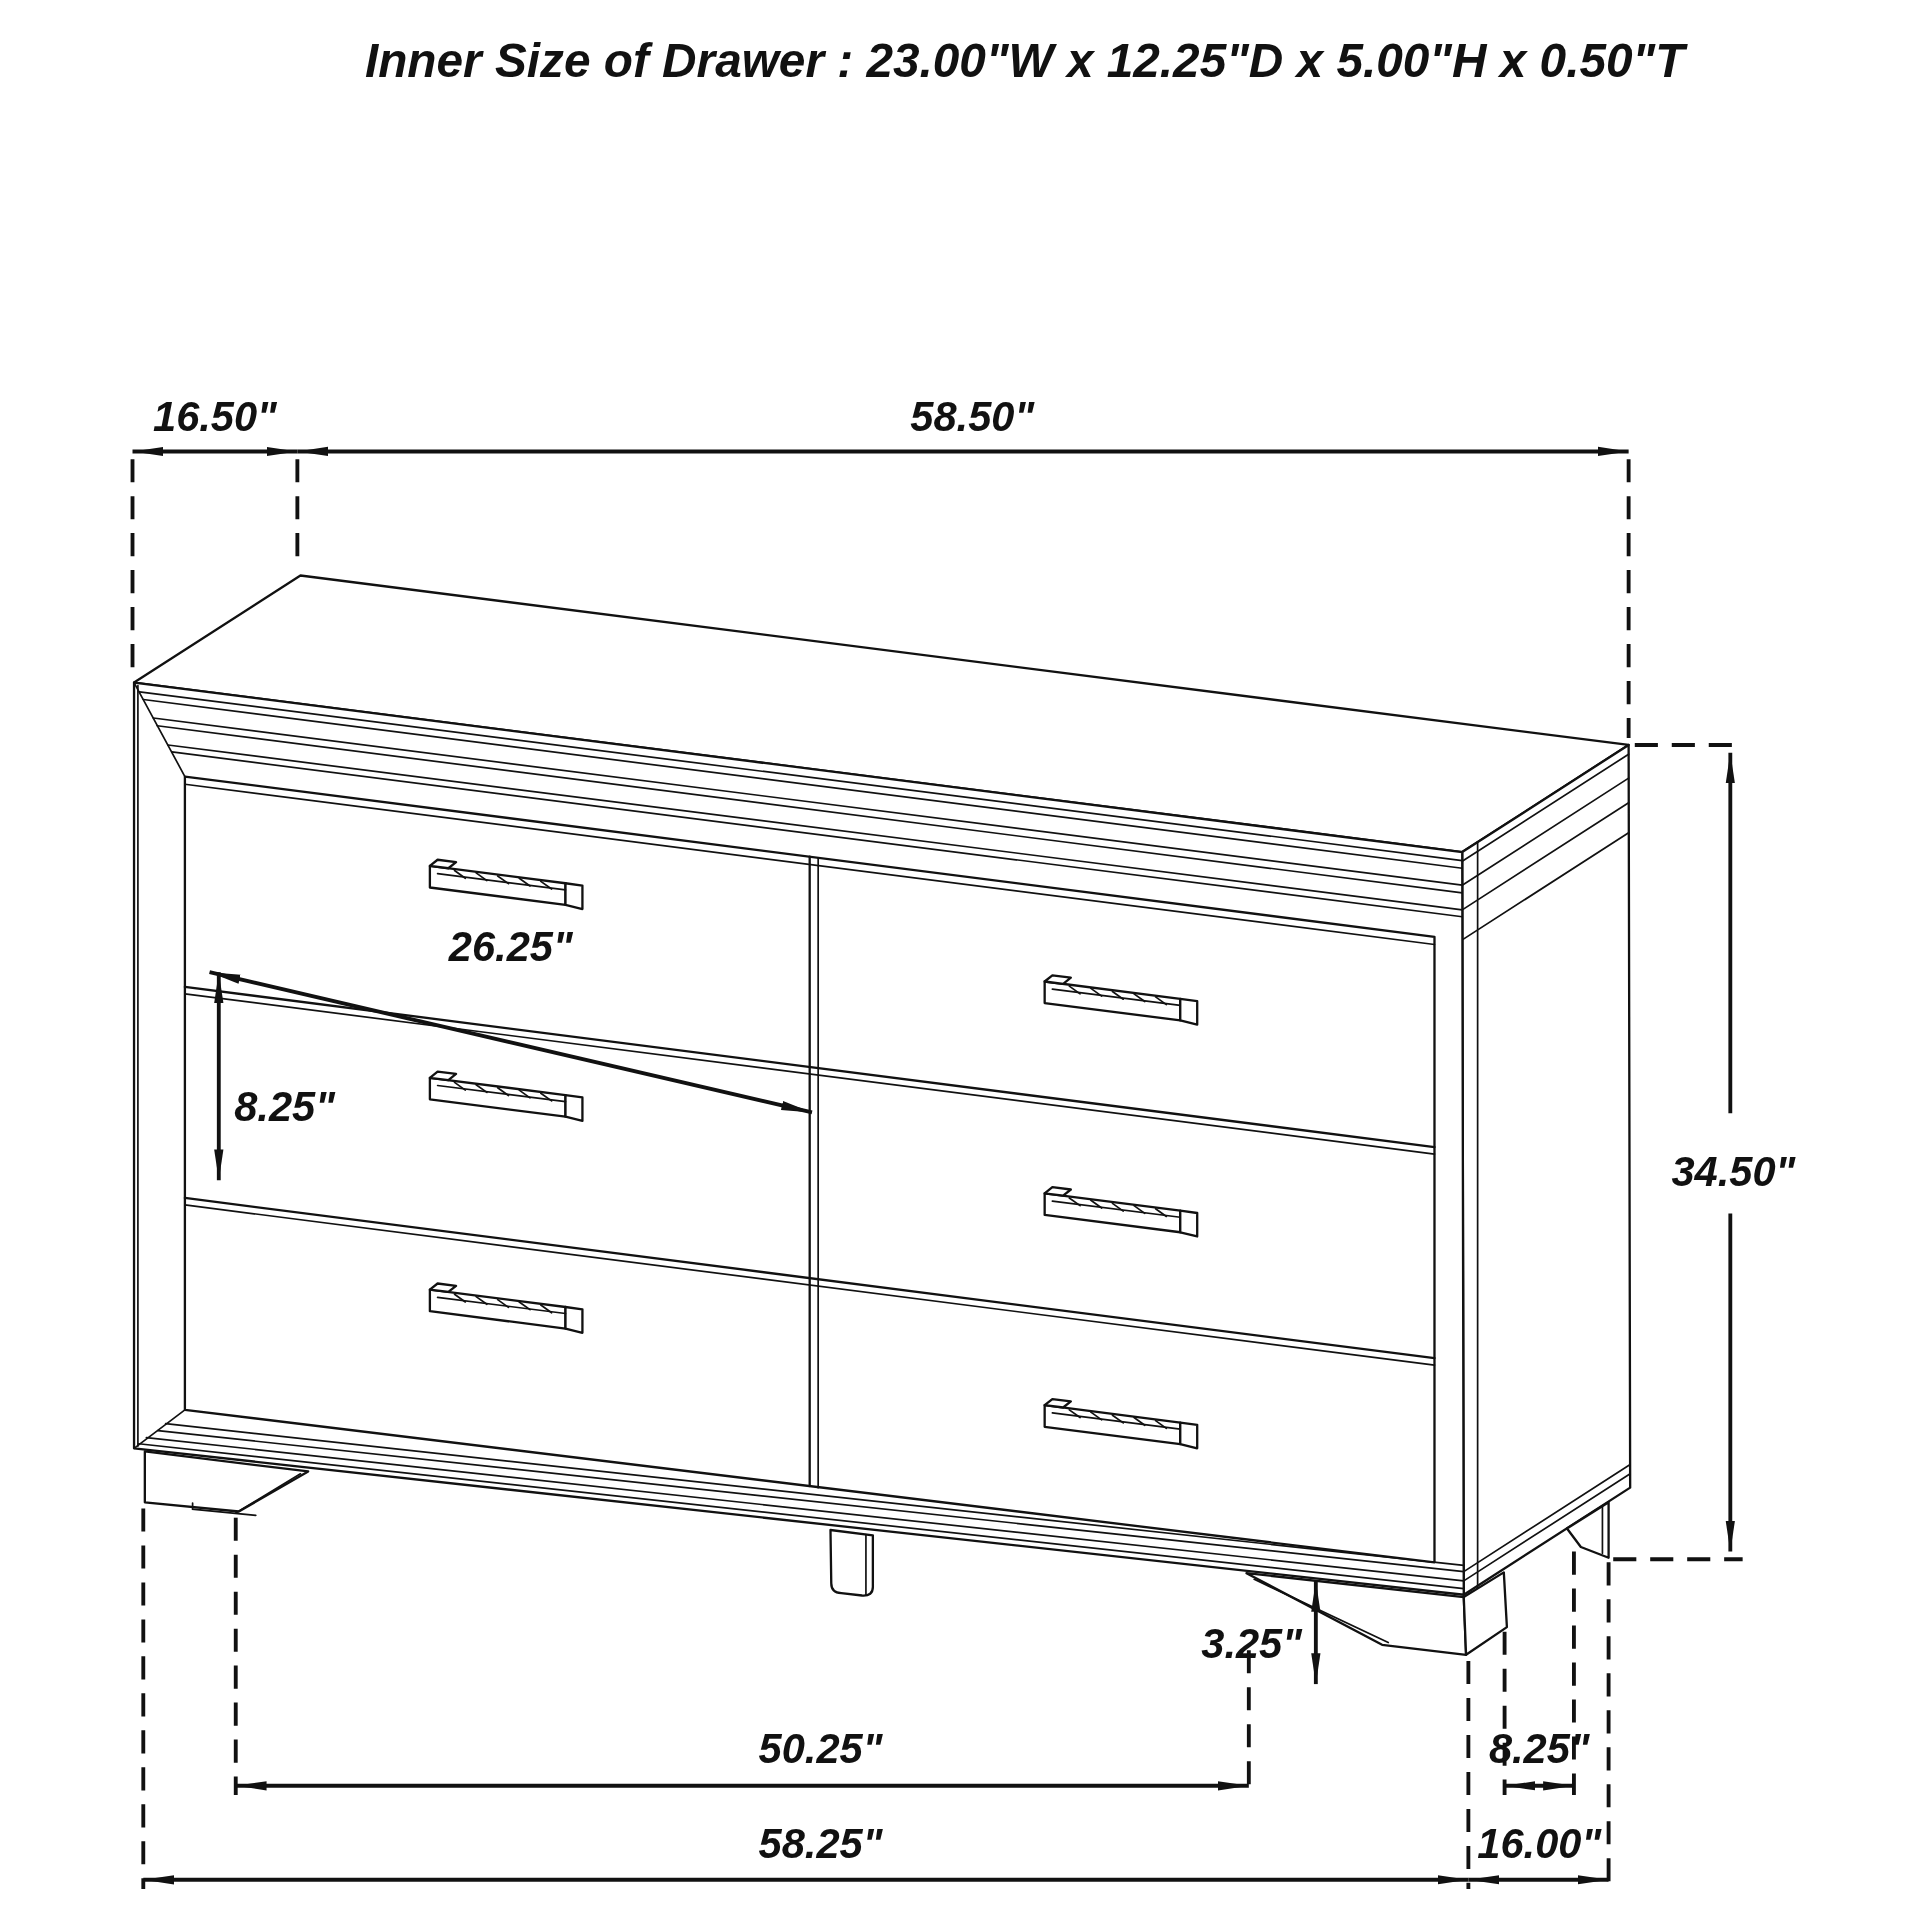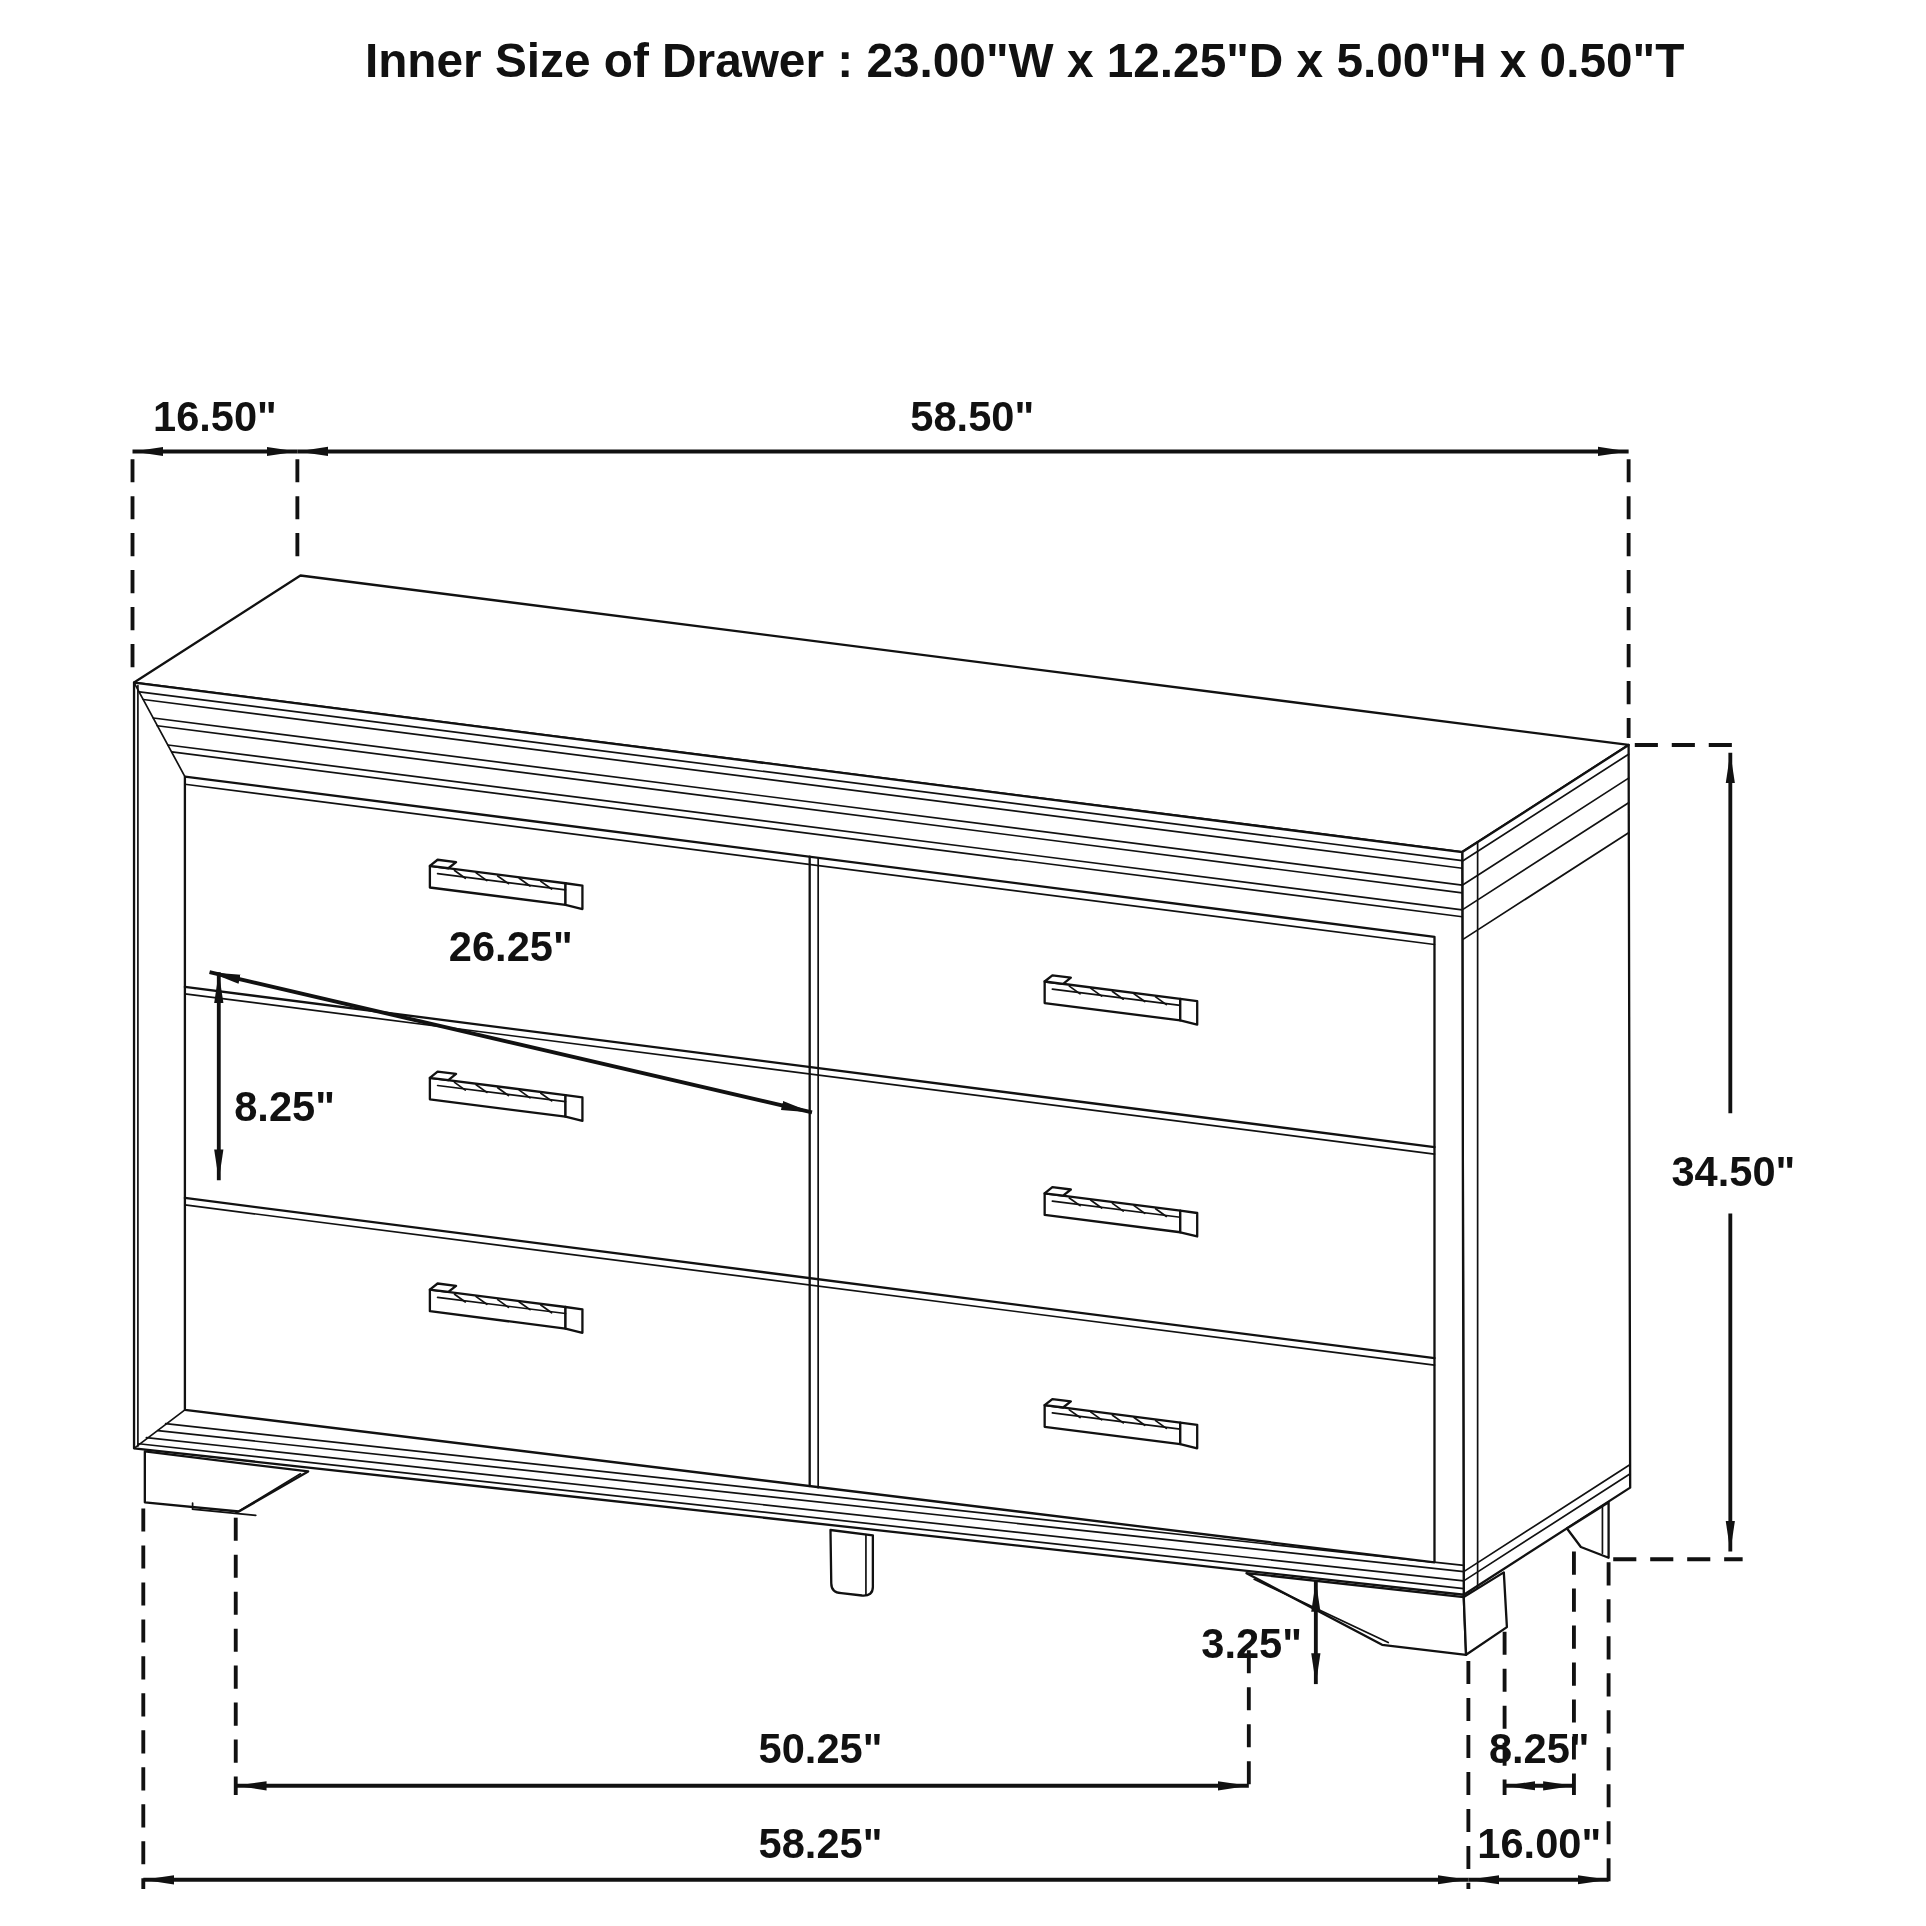--- a/index.html
+++ b/index.html
@@ -5,20 +5,21 @@
   html, body {
     margin: 0;
     padding: 0;
     background: #ffffff;
   }
   .canvas {
     width: 1926px;
     height: 1926px;
     background: #ffffff;
     position: relative;
+    font-style: italic;
   }
   svg text {
     font-family: "Liberation Sans", "DejaVu Sans", sans-serif;
     font-weight: bold;
     fill: #111111;
   }
   .dim-label { font-size: 54px; }
   .title-label { font-size: 62px; }
   .ln   { stroke: #111111; stroke-width: 3;   fill: none; stroke-linecap: round; }
   .ln2  { stroke: #111111; stroke-width: 2.2; fill: none; stroke-linecap: round; }

